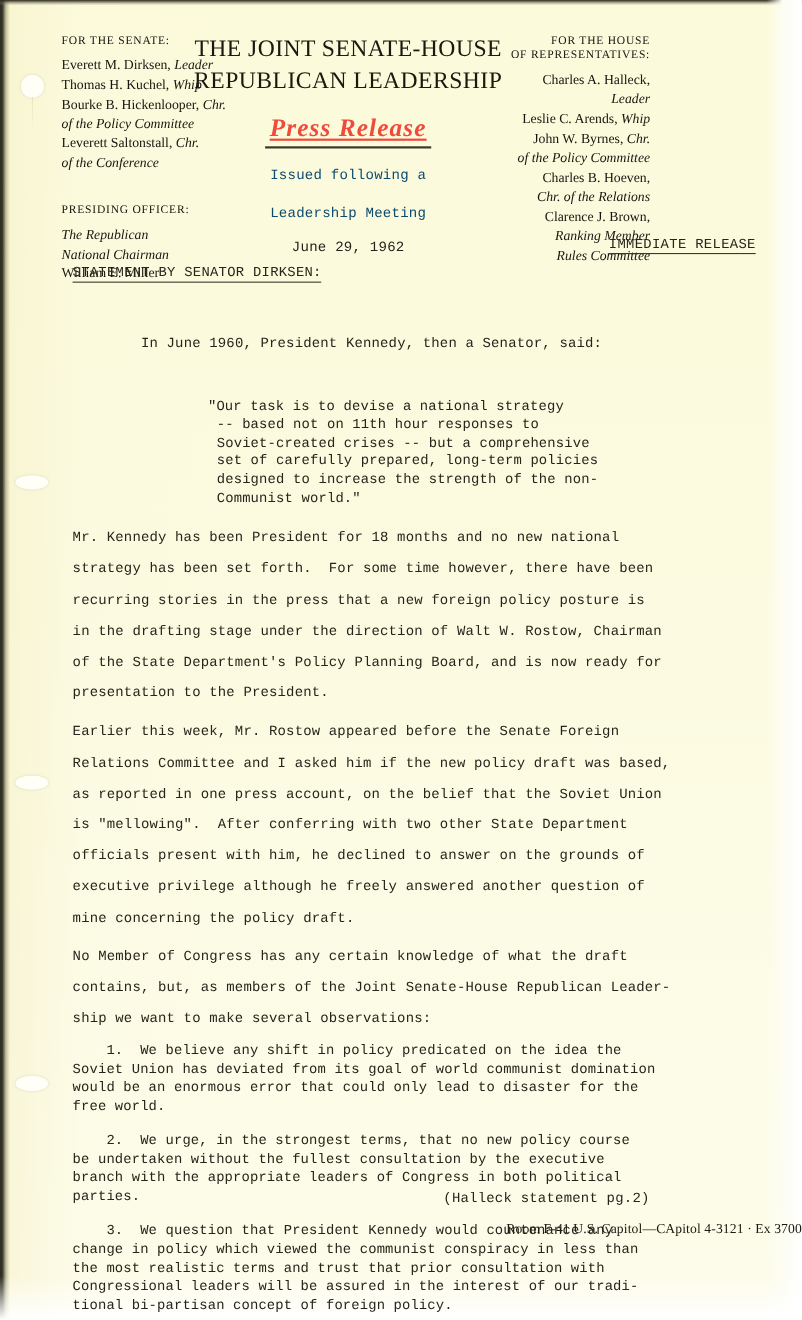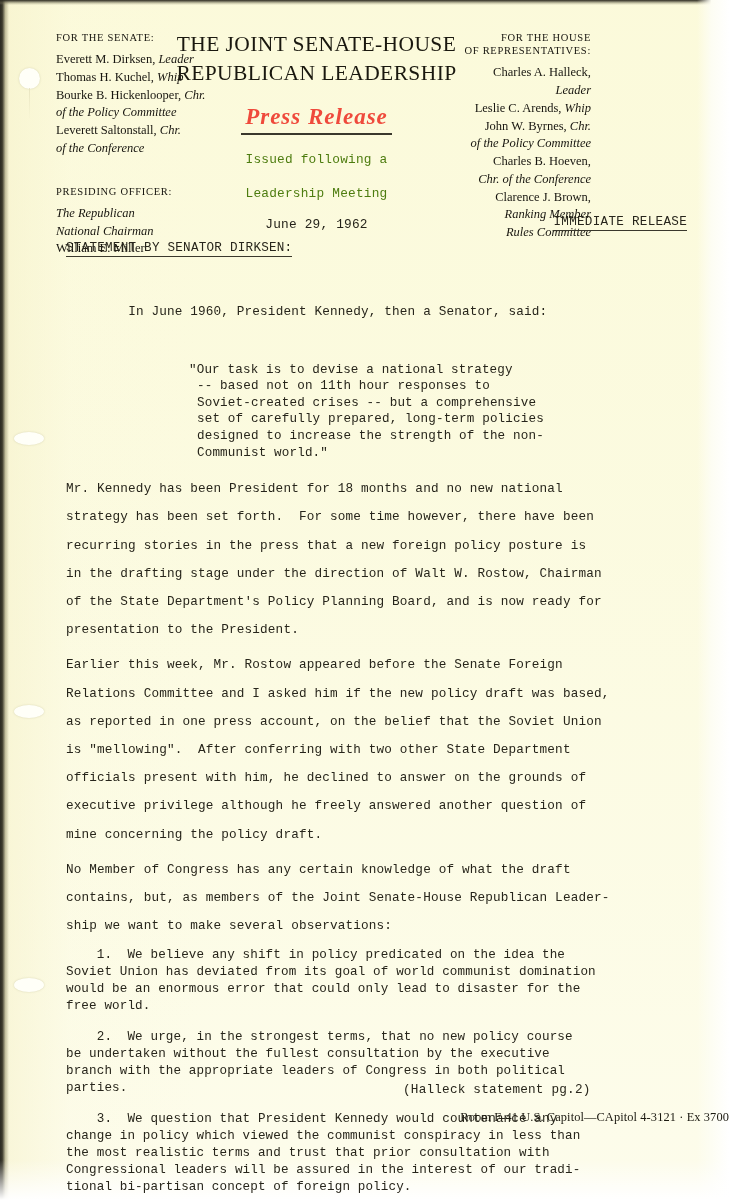--- a/index.html
+++ b/index.html
@@ -140,27 +140,28 @@
     margin-top: 17px;
     display: inline-block;
     font-family: "Liberation Serif", "DejaVu Serif", serif;
     font-style: italic;
     font-weight: bold;
     font-size: 23px;
     letter-spacing: 1px;
     color: #ef4a3c;
     padding: 0 4px 3px 4px;
     border-bottom: 2px solid #3a382c;
+    text-decoration: underline;
   }
   .issued {
     margin-top: 16px;
     font-family: "Liberation Mono", "DejaVu Sans Mono", monospace;
     font-size: 12.8px;
     line-height: 1.42;
-    color: #4d7c0f;
+    color: #0c4a6e;
     letter-spacing: 0.2px;
   }
   .issue-date {
     margin-top: 13px;
     font-family: "Liberation Mono", "DejaVu Sans Mono", monospace;
     font-size: 12.8px;
     color: #25231a;
     letter-spacing: 0.2px;
   }
 
@@ -309,21 +310,21 @@
         <div>OF REPRESENTATIVES:</div>
       </div>
 
       <div class="mast-block">
         <div class="mast-name">Charles A. Halleck,</div>
         <div class="mast-sub">Leader</div>
         <div class="mast-name"><span>Leslie C. Arends, </span><span class="ital">Whip</span></div>
         <div class="mast-name"><span>John W. Byrnes, </span><span class="ital">Chr.</span></div>
         <div class="mast-sub">of the Policy Committee</div>
         <div class="mast-name">Charles B. Hoeven,</div>
-        <div class="mast-sub">Chr. of the Conference</div>
+        <div class="mast-sub">Chr. of the Relations</div>
         <div class="mast-name">Clarence J. Brown,</div>
         <div class="mast-sub">Ranking Member</div>
         <div class="mast-sub">Rules Committee</div>
       </div>
     </div>
   </div>
 
   <div class="typed">
 
     <div class="immediate">IMMEDIATE RELEASE</div>

